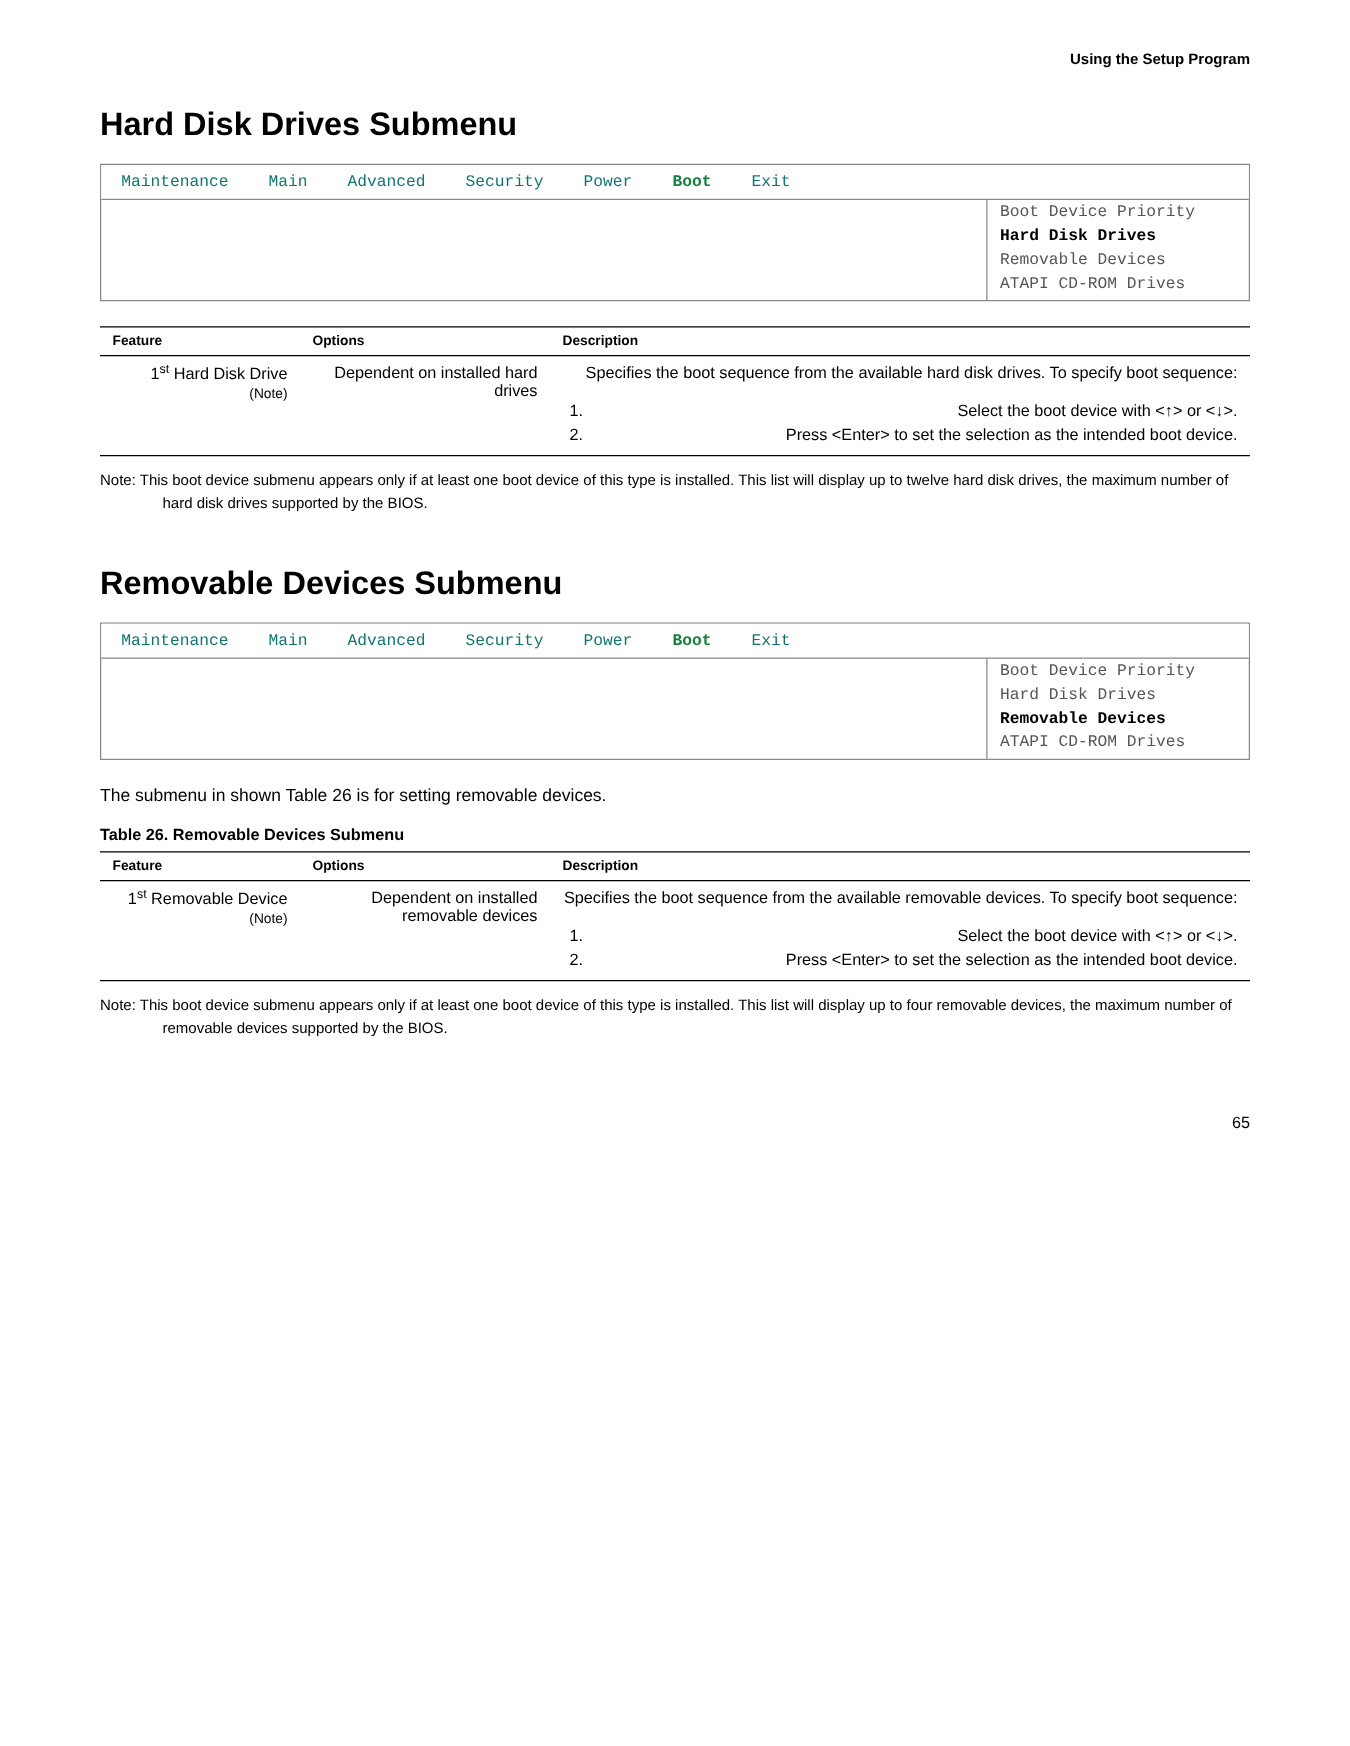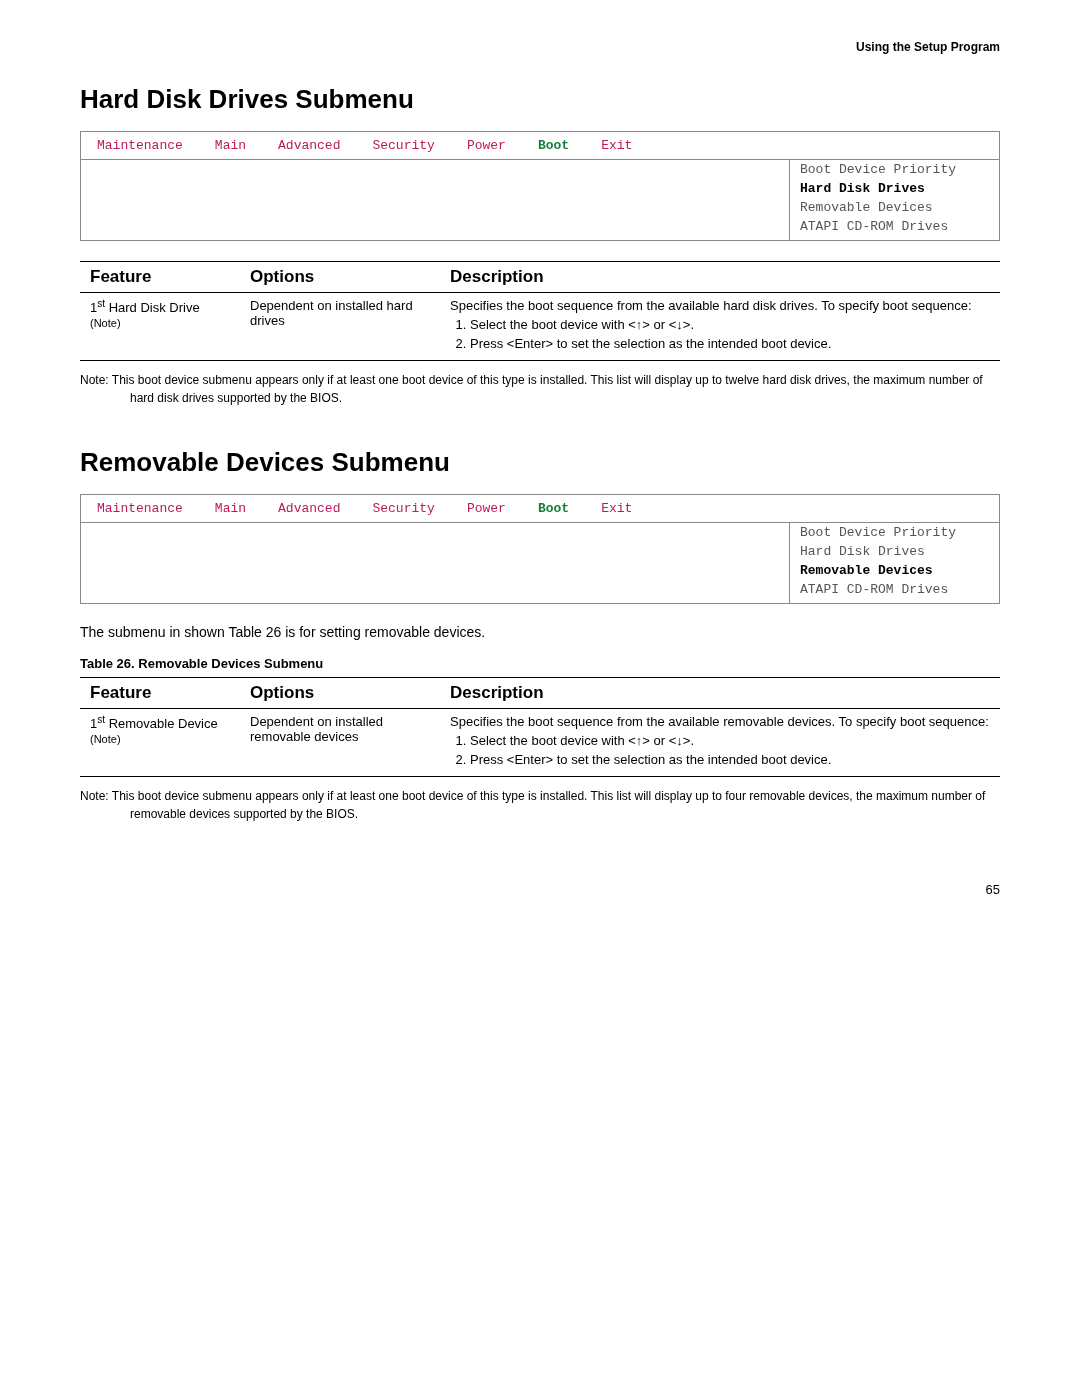--- a/index.html
+++ b/index.html
@@ -35,21 +35,21 @@
       font-size: 13px;
     }
     .bios-topbar {
       display: flex;
       border-bottom: 1px solid #888;
       padding: 4px 0;
       background: #fff;
     }
     .bios-topbar-item {
       padding: 2px 16px;
-      color: #be185d;
+      color: #0f766e;
     }
     .bios-topbar-item.bold {
       font-weight: bold;
       color: #15803d;
     }
     .bios-body {
       display: flex;
       gap: 12px;
     }
     .bios-body-left {
@@ -89,51 +89,52 @@
       margin-bottom: 10px;
       font-size: 13px;
     }
     .data-table thead tr {
       border-bottom: 1px solid #000;
     }
     .data-table th {
       text-align: left;
       padding: 5px 10px;
       font-weight: bold;
-      font-size: 17px;
+      font-size: 11px;
     }
     .data-table td {
       padding: 5px 10px;
       vertical-align: top;
       font-size: 13px;
     }
     .data-table tbody tr {
       border-bottom: 1px solid #ccc;
     }
     .data-table tbody tr:last-child {
       border-bottom: none;
+      text-align: right;
     }
     .col-feature { width: 160px; }
     .col-options { width: 200px; }
     .col-desc { }
 
     .note-text {
       font-size: 12px;
       margin-top: 8px;
       line-height: 1.5;
       padding-left: 50px;
       text-indent: -50px;
     }
     .superscript {
       font-size: 10px;
       vertical-align: super;
     }
     ol.desc-list {
       padding-left: 20px;
-      margin-top: 4px;
+      margin-top: 16px;
     }
     ol.desc-list li {
       margin-bottom: 4px;
     }
     .page-number {
       text-align: right;
       font-size: 13px;
       margin-top: 59px;
     }
   </style>

